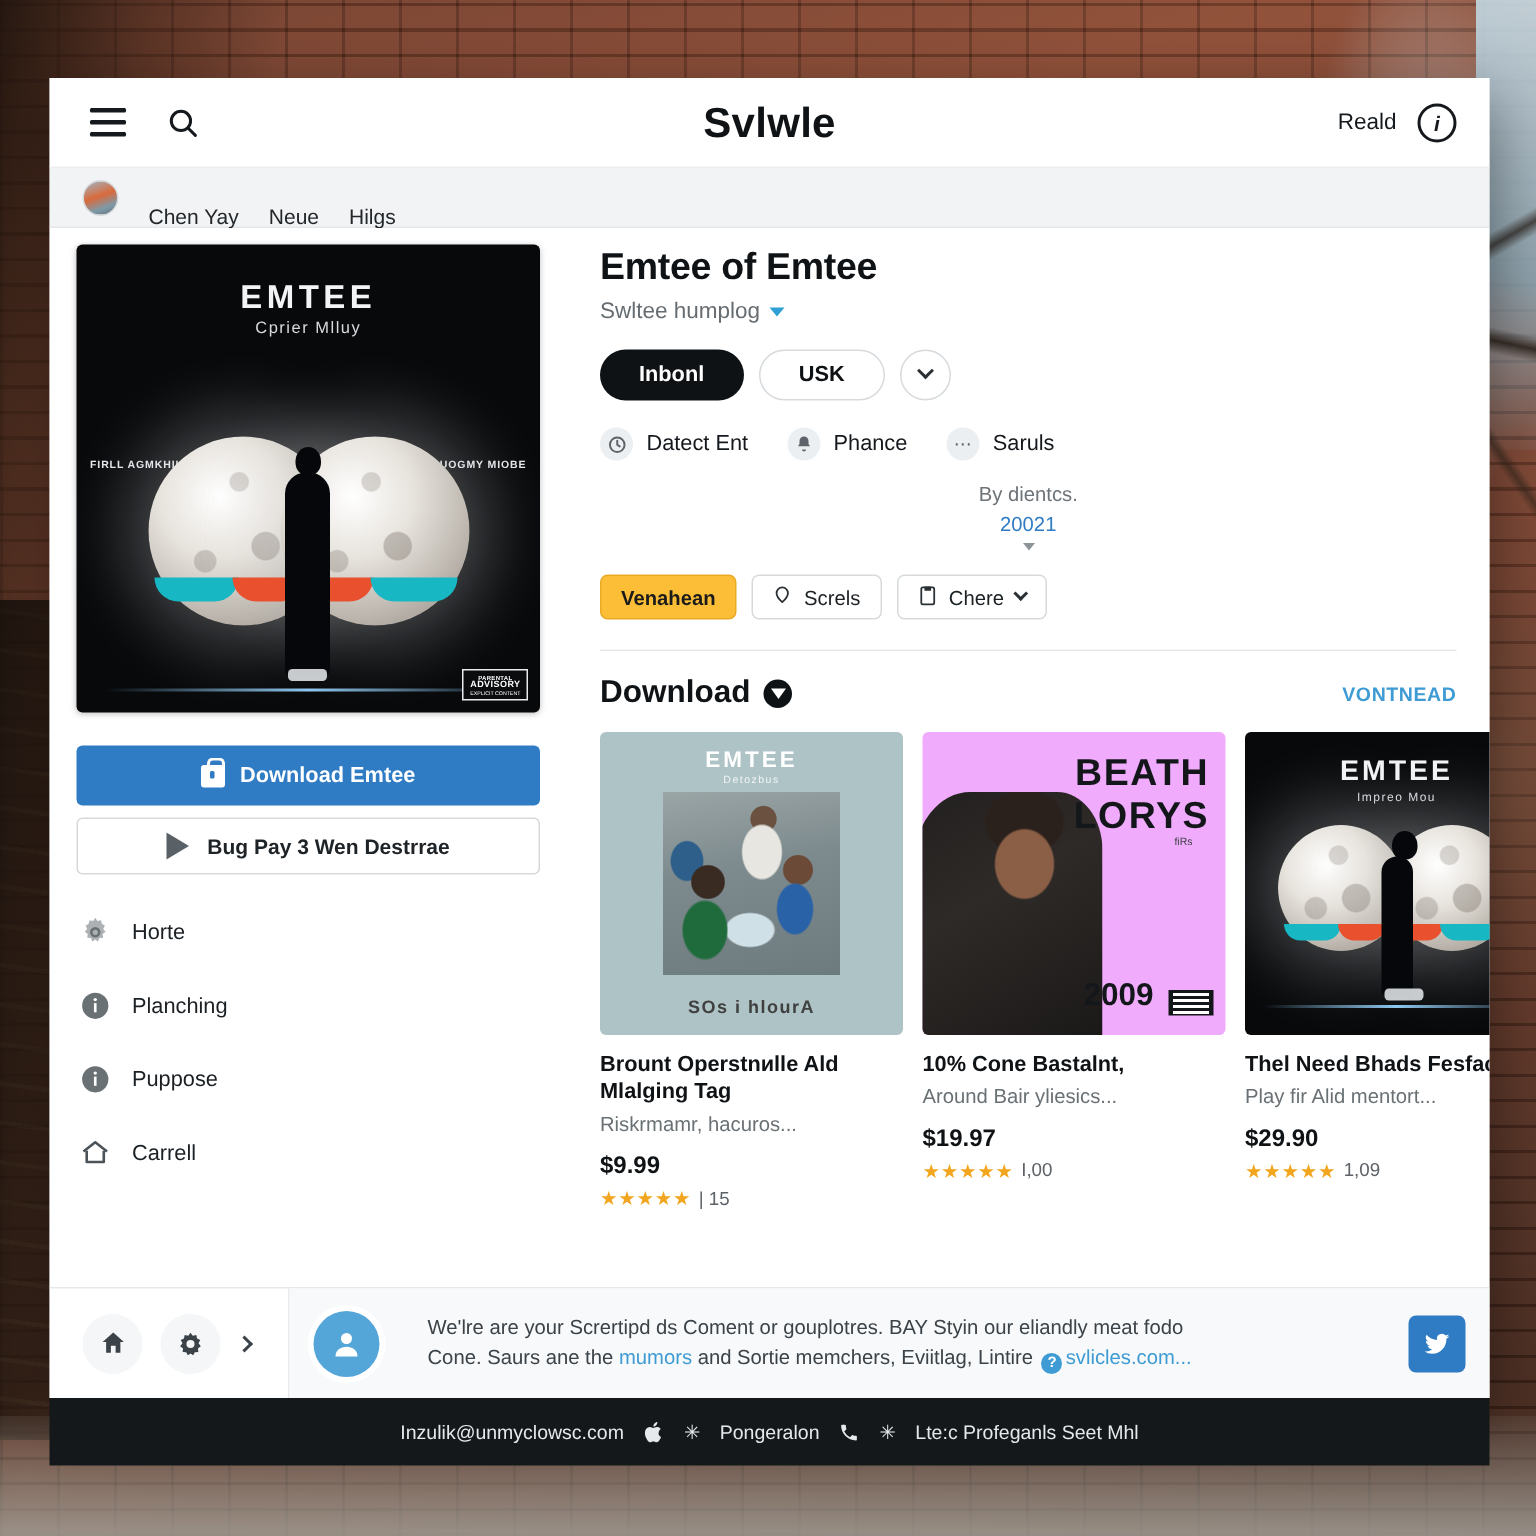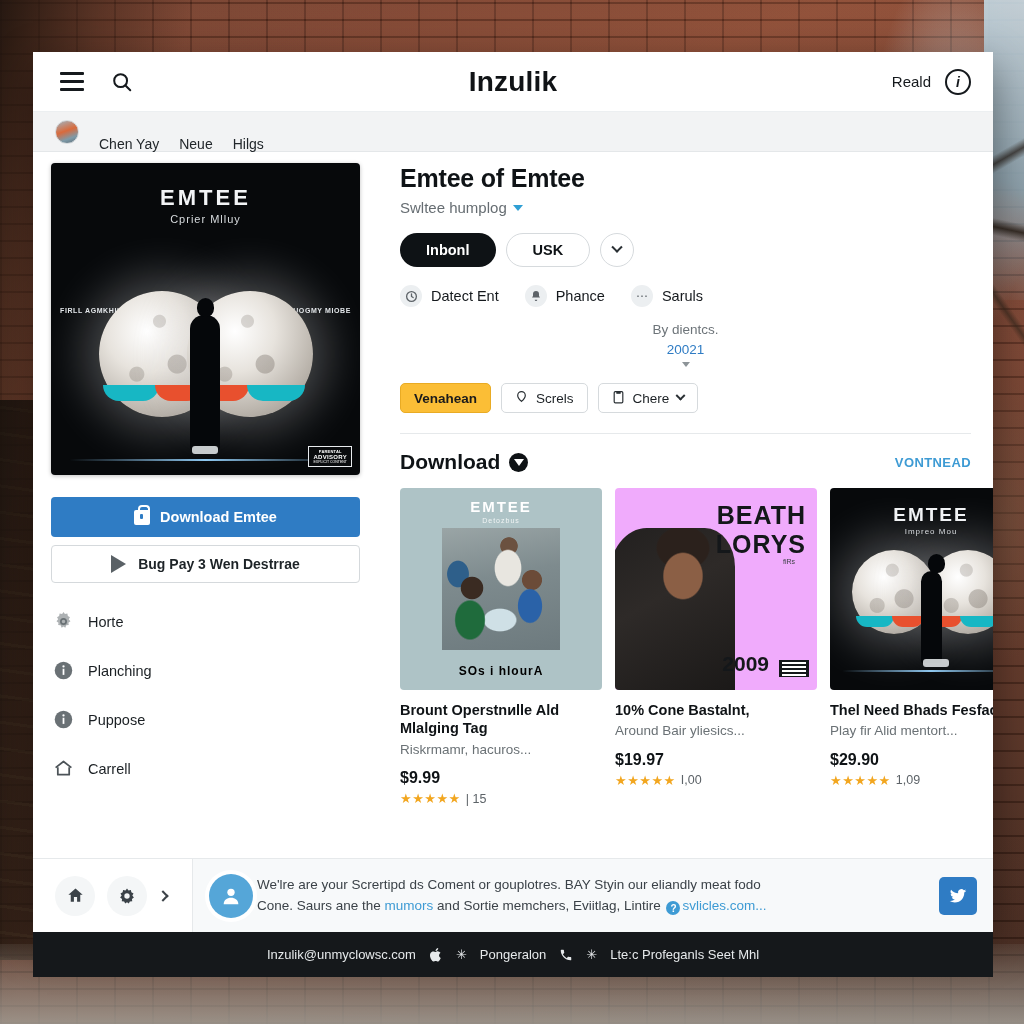--- a/index.html
+++ b/index.html
@@ -324,21 +324,21 @@
       radial-gradient(ellipse 18px 18px at 30px 60px, #3a2b22 0 60%, rgba(0,0,0,0) 65%),
       radial-gradient(ellipse 20px 28px at 88px 78px, #2a62a8 0 58%, rgba(0,0,0,0) 63%),
       radial-gradient(ellipse 16px 16px at 90px 52px, #6b4b38 0 60%, rgba(0,0,0,0) 65%),
       radial-gradient(ellipse 22px 30px at 66px 40px, #e8e6e0 0 58%, rgba(0,0,0,0) 63%),
       radial-gradient(ellipse 14px 14px at 67px 18px, #6b5140 0 60%, rgba(0,0,0,0) 65%),
       radial-gradient(ellipse 18px 22px at 16px 46px, #2e5f8a 0 58%, rgba(0,0,0,0) 63%),
       radial-gradient(ellipse 26px 18px at 58px 92px, #cfe0e6 0 60%, rgba(0,0,0,0) 66%),
       linear-gradient(170deg, #9aa5a6 0%, #7e8b8e 40%, #6d7a7e 100%);
   }
   .t1 .tb { position: absolute; bottom: 12px; left: 0; right: 0; text-align: center;
-            font-size: 12px; font-weight: 700; letter-spacing: 1px; color: #000000; }
+            font-size: 12px; font-weight: 700; letter-spacing: 1px; color: #404040; }
   
   .t2 { background: #f0abfc; }
   .t2 .bt1 { position: absolute; top: 13px; right: 11px; font-size: 25px; font-weight: 700;
              letter-spacing: 1px; color: #14171a; }
   .t2 .bt2 { position: absolute; top: 42px; right: 11px; font-size: 25px; font-weight: 700;
              letter-spacing: 1px; color: #14171a; }
   .t2 .bt3 { position: absolute; top: 70px; right: 22px; font-size: 7px; color: #3c4145; }
   .t2 .yr  { position: absolute; bottom: 14px; right: 48px; font-size: 21px; font-weight: 700;
              color: #14171a; }
   .t2 .adv { position: absolute; bottom: 13px; right: 8px; width: 30px; height: 17px;
@@ -376,21 +376,21 @@
   }
   .circ-btn {
     width: 40px; height: 40px; border-radius: 50%; background: #f4f6f7;
     display: flex; align-items: center; justify-content: center; color: #3b4248;
   }
   .bb-chev {
     width: 8px; height: 8px; border-right: 2px solid #3b4248; border-bottom: 2px solid #3b4248;
     transform: rotate(-45deg);
   }
   .bb-main {
-    flex: 1; display: flex; align-items: center; gap: 4px;
+    flex: 1; display: flex; align-items: center; gap: 32px;
     padding: 0 16px; background: #f7f9fa; min-width: 0;
   }
   .bb-avatar {
     width: 44px; height: 44px; flex: 0 0 44px; border-radius: 50%;
     background: #55a6d8; color: #fff;
     display: flex; align-items: center; justify-content: center;
     box-shadow: 0 0 0 4px #fff;
   }
   .bb-text { flex: 1; font-size: 13.5px; color: #3b4248; line-height: 1.5; min-width: 0; }
   .bb-text .a { color: #3e9bd4; }
@@ -433,21 +433,21 @@
           <i></i>
           <i></i>
         </span>
     </div>
     <div class="icon-btn" style="margin-left:16px">
       <svg width="22" height="22" viewBox="0 0 24 24" fill="none" stroke="#15191d" stroke-width="2.2">
         <circle cx="10.5" cy="10.5" r="7"></circle>
           <line x1="15.8" y1="15.8" x2="21" y2="21" stroke-linecap="round"></line>
       </svg>
     </div>
-    <div class="brand">Inzulik</div>
+    <div class="brand">Svlwle</div>
     <div class="top-right">
       <span class="lbl">Reald</span>
       <span class="ring-icon">i</span>
     </div>
   </div>
 
   <div class="subnav">
     <span class="avatar"></span>
     <span class="lnk">Chen Yay</span>
     <span class="lnk">Neue</span>

